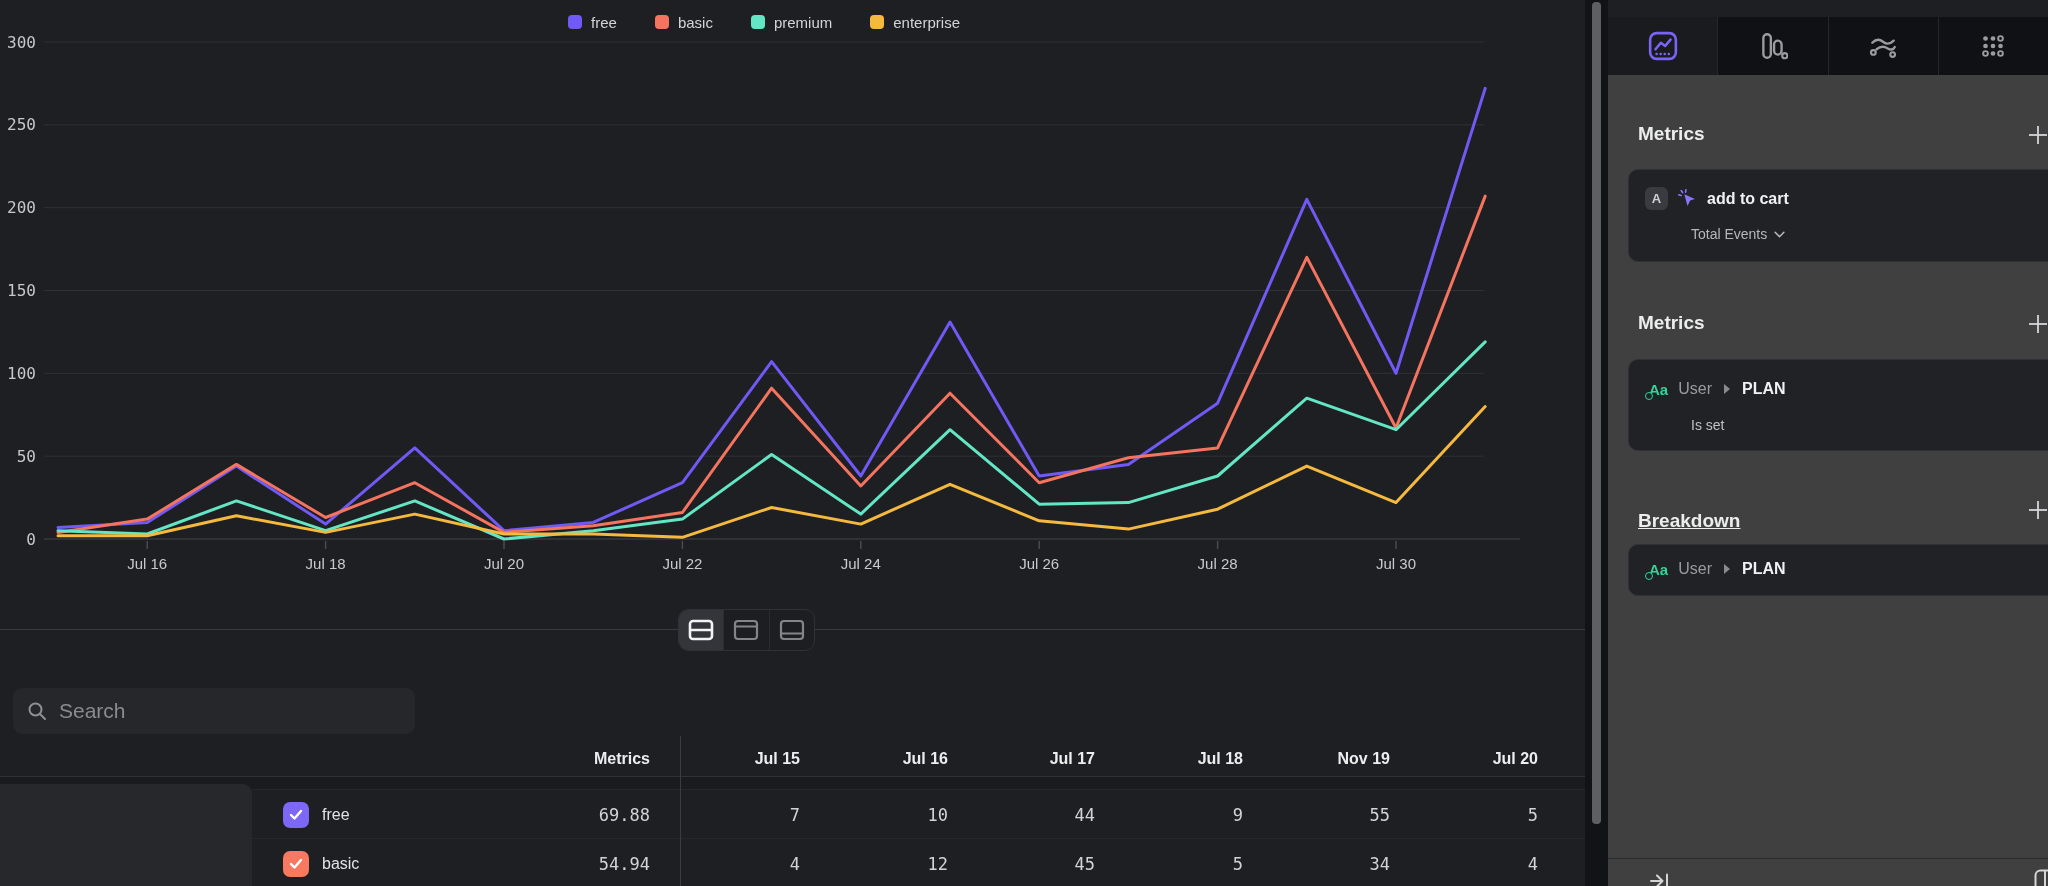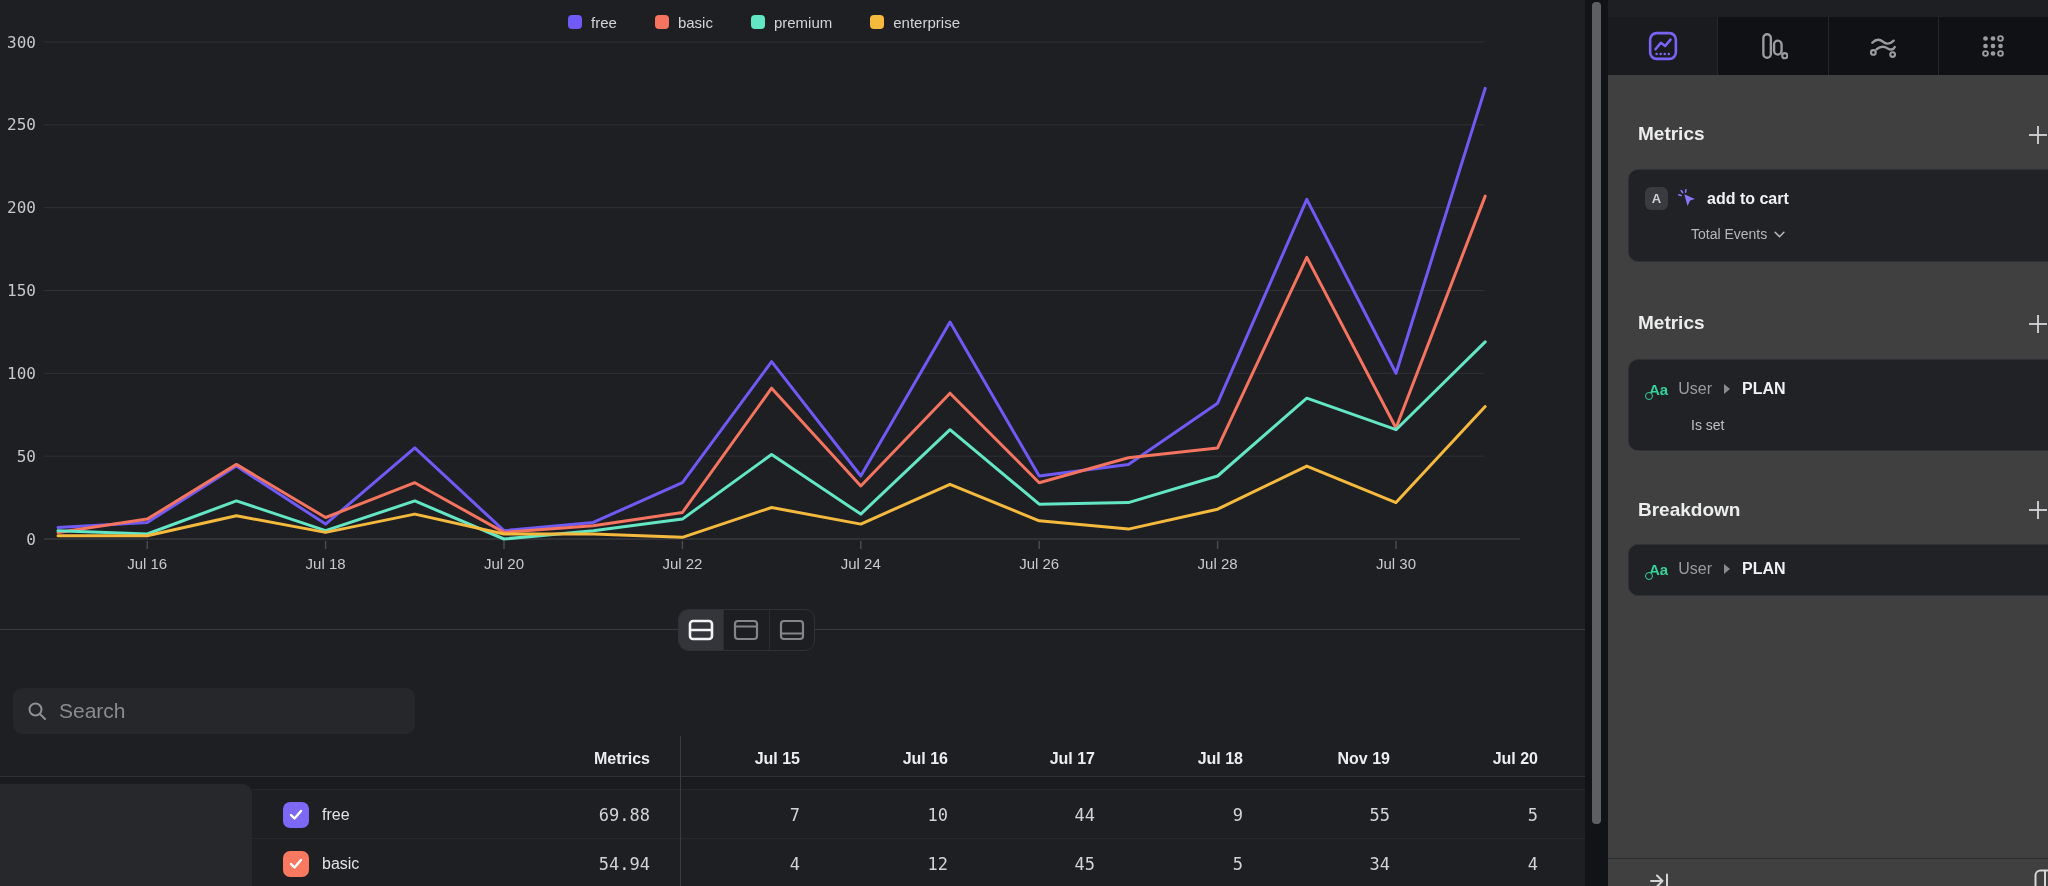--- a/index.html
+++ b/index.html
@@ -321,21 +321,21 @@
         <span class="scope">User</span>
         <span class="tri"></span>
         <span class="prop">PLAN</span>
       </div>
       <div class="card-line" style="left:62px;top:57px;justify-content:center;">
         <span class="cond">Is set</span>
       </div>
 
     </div>
 
-    <div class="side-h" style="top:482px;">Breakdown</div>
+    <div class="side-h" style="top:493px;text-decoration:underline;">Breakdown</div>
     <div class="plus-btn" style="top:482px;">
       <svg width="22" height="22" viewBox="0 0 22 22">
         <line x1="11" y1="2" x2="11" y2="20" stroke="#d5d6d8" stroke-width="1.8"></line>
           <line x1="2" y1="11" x2="20" y2="11" stroke="#d5d6d8" stroke-width="1.8"></line>
       </svg>
     </div>
     <div class="card" style="top:527px;height:52px;">
       <div class="card-line" style="left:20px;top:15px;">
         <span class="aa-ic">Aa</span>
         <span class="scope">User</span>

